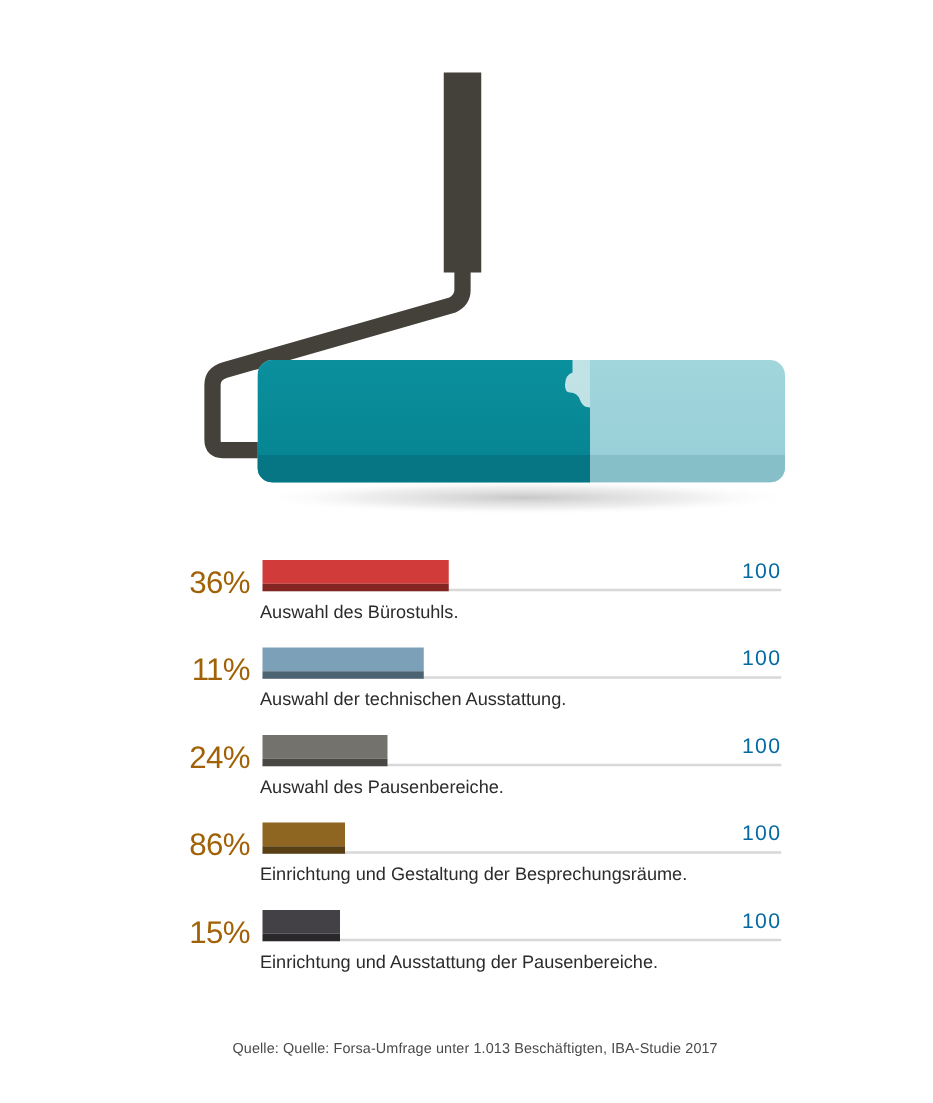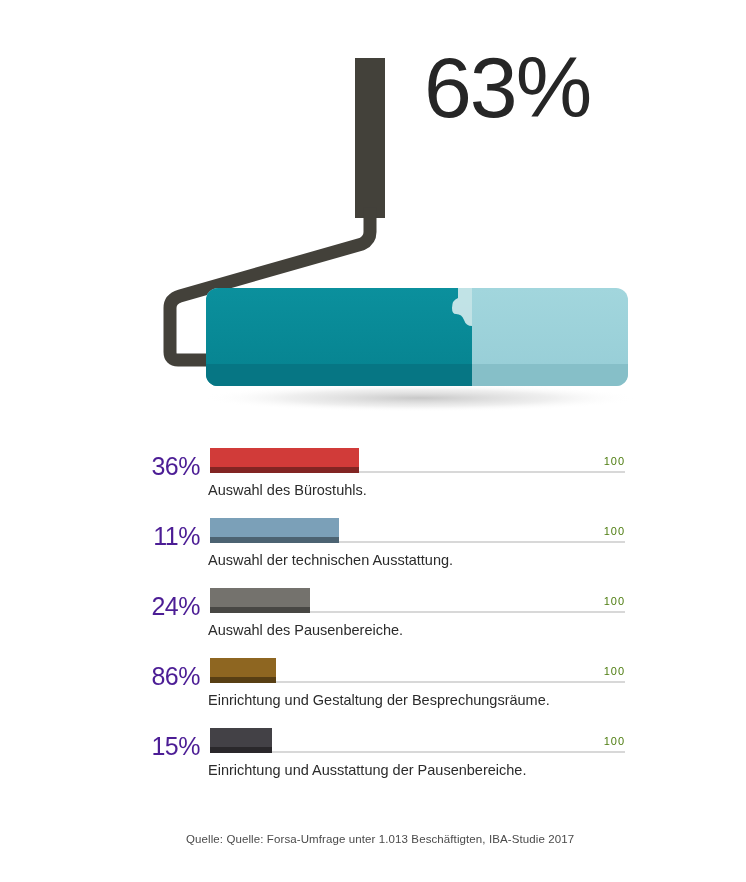--- a/index.html
+++ b/index.html
@@ -63,37 +63,37 @@
     position: relative;
     height: 70px;
   }
   .pct-label {
     position: absolute;
     left: 136px;
     width: 64px;
     text-align: right;
     top: 12px;
     font-size: 25px;
-    color: #4c1d95;
+    color: #a16207;
     letter-spacing: -0.5px;
   }
   .track {
     position: absolute;
     left: 210px;
     top: 31px;
     width: 415px;
     height: 2px;
     background: #d8d8d8;
   }
   .track-max {
     position: absolute;
     right: 0;
     bottom: 6px;
-    font-size: 11px;
-    color: #4d7c0f;
+    font-size: 17px;
+    color: #0369a1;
     letter-spacing: 1px;
   }
   .bar {
     position: absolute;
     left: 210px;
     top: 8px;
     height: 25px;
   }
   .bar-fill {
     position: absolute;
@@ -177,21 +177,20 @@
 
       <path id="rollerDrip" d="M 458 288 L 472 288 L 472 326
                Q 466 326 464 320
                Q 462 314 456 314
                Q 452 314 452 308
                Q 452 300 458 298 Z" fill="#ffffff" opacity="0.75" transform="translate(0,0)"></path>
     </g>
   </svg>
 
   <div id="headline-block">
-    <div id="big-pct">63%</div>
   </div>
 </div>
 
 <div id="bars">
     <div class="bar-row">
       <div class="pct-label">36%</div>
       <div class="track">
         <span class="track-max">100</span>
       </div>
       <div class="bar" style="width: 149.4px;">

